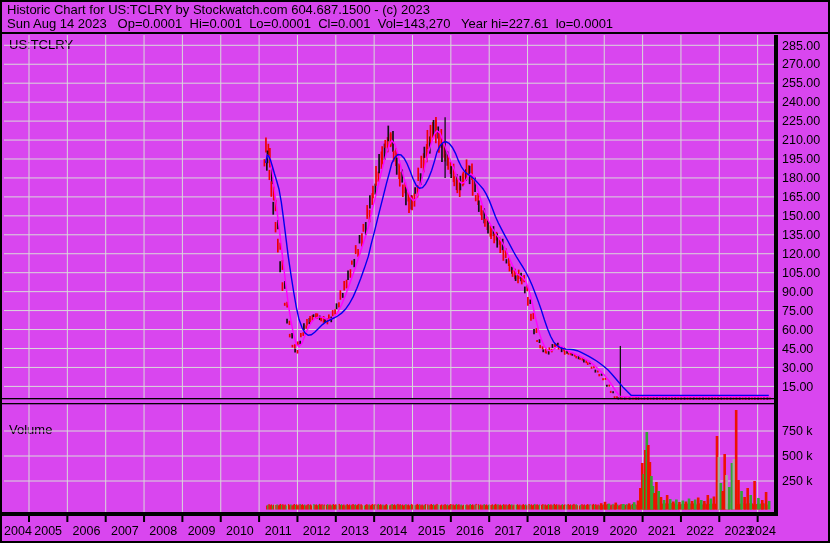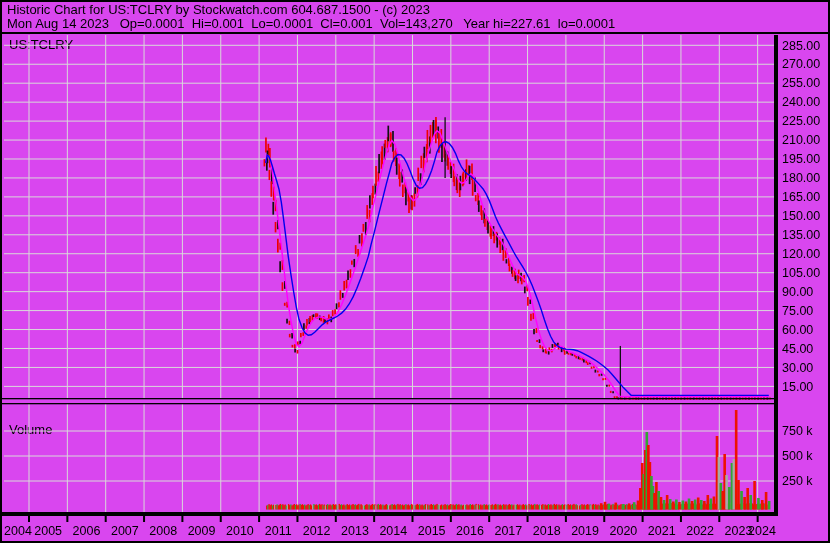--- a/index.html
+++ b/index.html
@@ -16,21 +16,21 @@
   #symlabel{top:35px;}
   #vollabel{top:420px;}
   svg{position:absolute;left:0;top:0;}
   svg text{font-family:"Liberation Sans","DejaVu Sans",sans-serif;fill:#000;}
 </style>
 </head>
 <body>
 
 <div id="stage">
   <div class="hdr" id="hdr1">Historic Chart for US:TCLRY by Stockwatch.com 604.687.1500 - (c) 2023</div>
-  <div class="hdr" id="hdr2">Mon Aug 14 2023   Op=0.0001  Hi=0.001  Lo=0.0001  Cl=0.001  Vol=143,270   Year hi=227.61  lo=0.0001</div>
+  <div class="hdr" id="hdr2">Sun Aug 14 2023   Op=0.0001  Hi=0.001  Lo=0.0001  Cl=0.001  Vol=143,270   Year hi=227.61  lo=0.0001</div>
   <div id="sep"></div>
 
   <div class="panel-label" id="symlabel">US:TCLRY</div>
   <div class="panel-label" id="vollabel">Volume</div>
 
   <svg id="chart-svg" width="830" height="543" viewBox="0 0 830 543">
       <line x1="27" y1="33" x2="27" y2="396" stroke="#d9d9d9" stroke-width="1"></line>
       <line x1="27" y1="402" x2="27" y2="510" stroke="#d9d9d9" stroke-width="1"></line>
       <line x1="65.35" y1="33" x2="65.35" y2="396" stroke="#d9d9d9" stroke-width="1"></line>
       <line x1="65.35" y1="402" x2="65.35" y2="510" stroke="#d9d9d9" stroke-width="1"></line>

